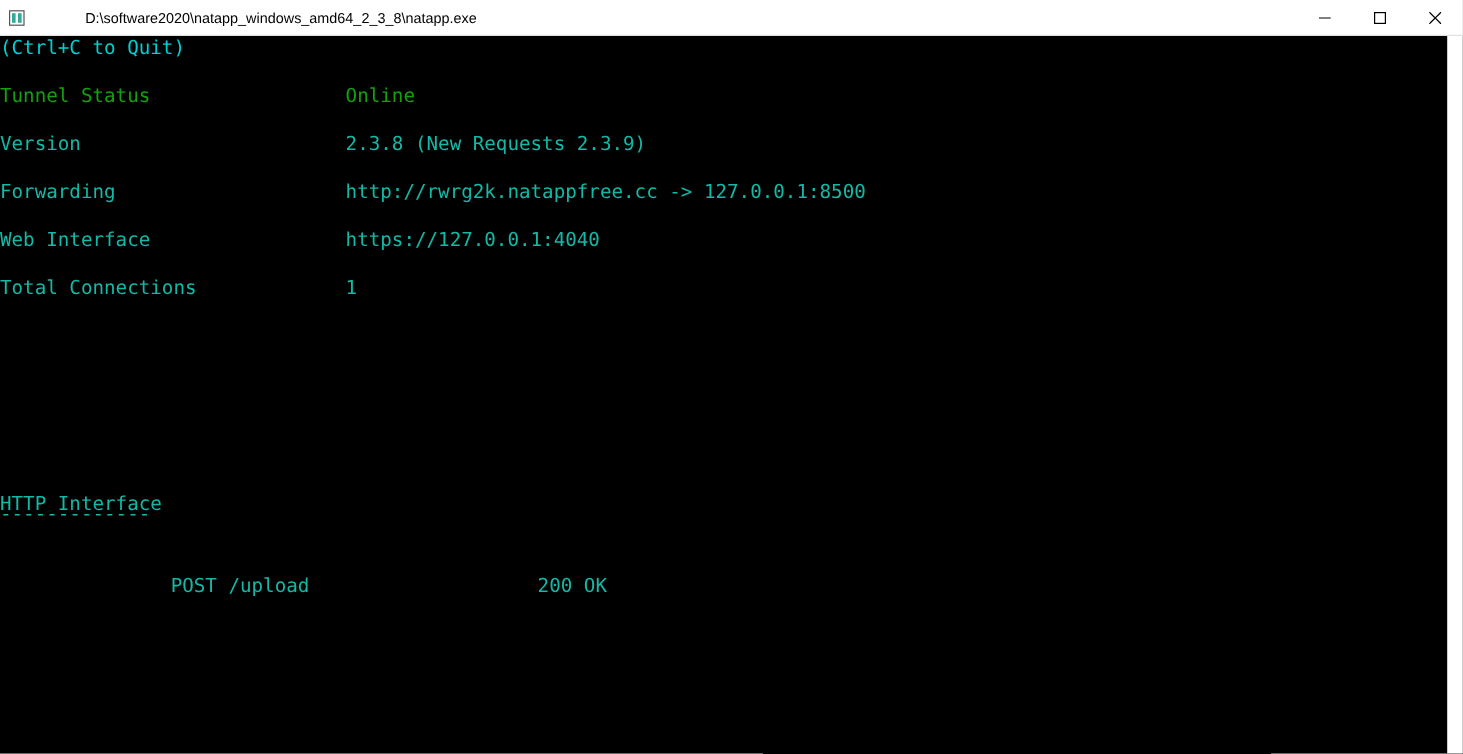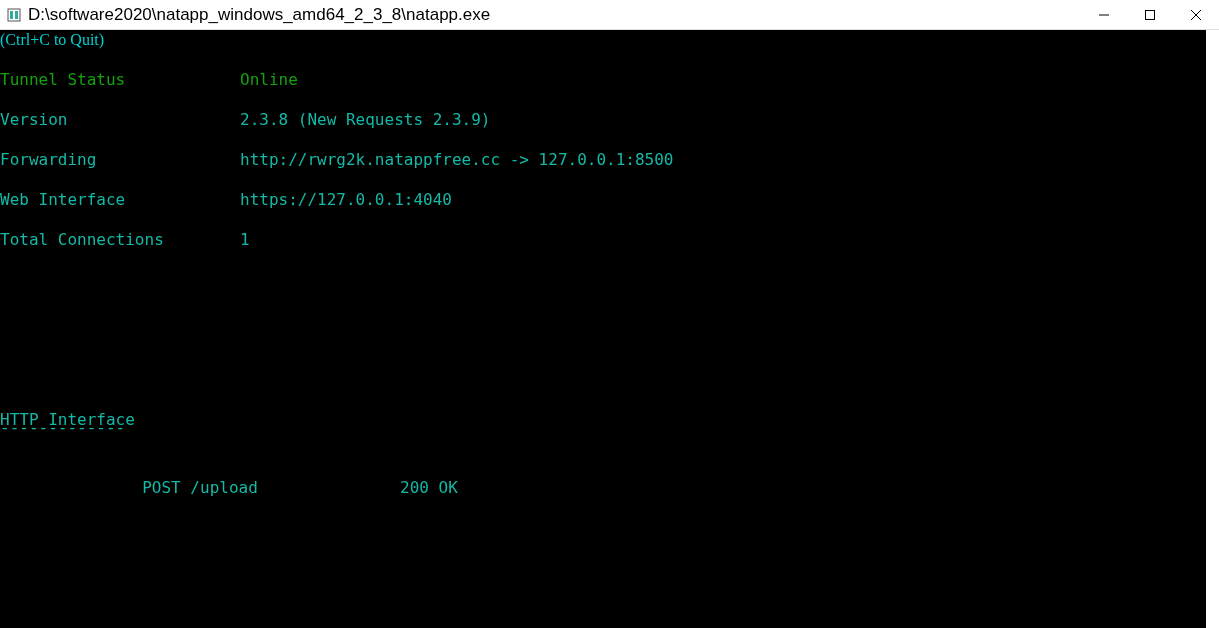--- a/index.html
+++ b/index.html
@@ -28,25 +28,26 @@
       margin-right: 6px;
       display: inline-flex;
       align-items: center;
       justify-content: center;
     }
     .titlebar-icon svg {
       width: 14px;
       height: 14px;
     }
     .titlebar-title {
-      font-size: 17px;
+      font-size: 12px;
       color: #000000;
       flex: 1;
       white-space: nowrap;
       overflow: hidden;
+      margin-left: 43px;
     }
     .window-controls {
       display: flex;
       height: 100%;
     }
     .window-control {
       width: 46px;
       height: 100%;
       display: flex;
       align-items: center;
@@ -91,24 +92,24 @@
       display: flex;
       justify-content: space-between;
       width: 100%;
       padding-right: 10px;
     }
     .header-left {
       display: inline;
     }
     .header-right {
       display: inline;
-      font-family: Liberation Serif, serif;
     }
     .row {
       display: flex;
+      gap: 48px;
     }
     .col-label {
       width: 240px;
       display: inline-block;
       white-space: pre;
     }
     .col-value {
       display: inline-block;
       white-space: pre;
     }

